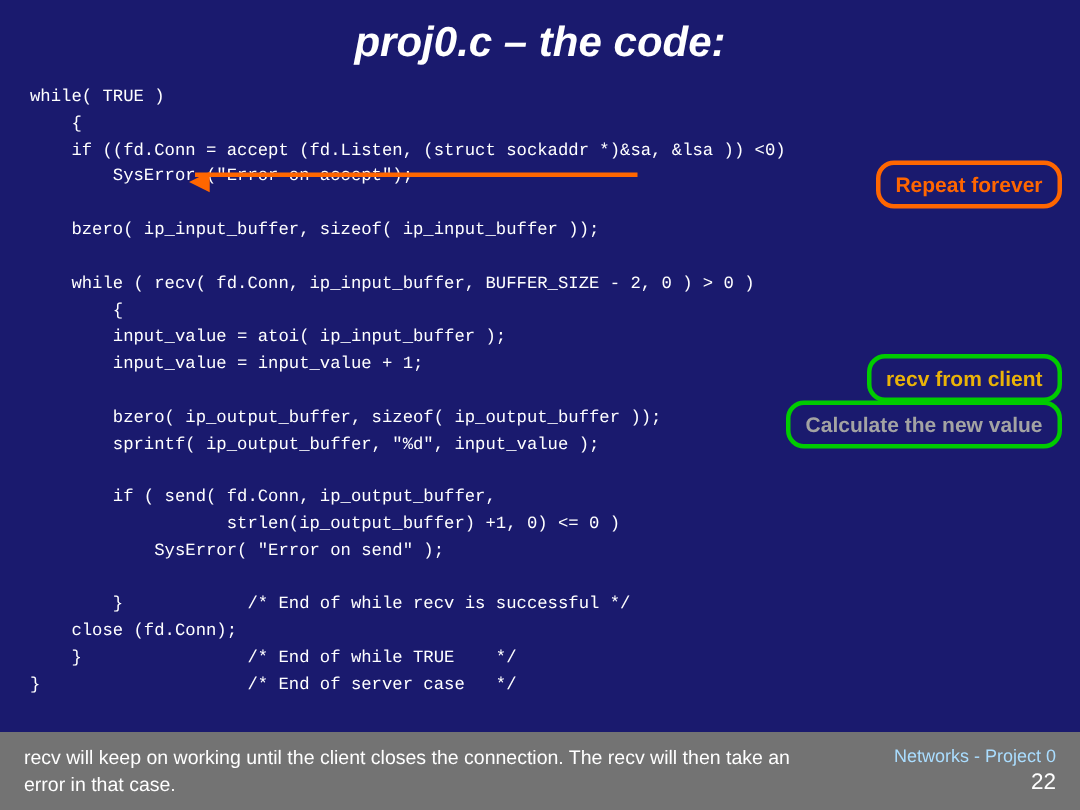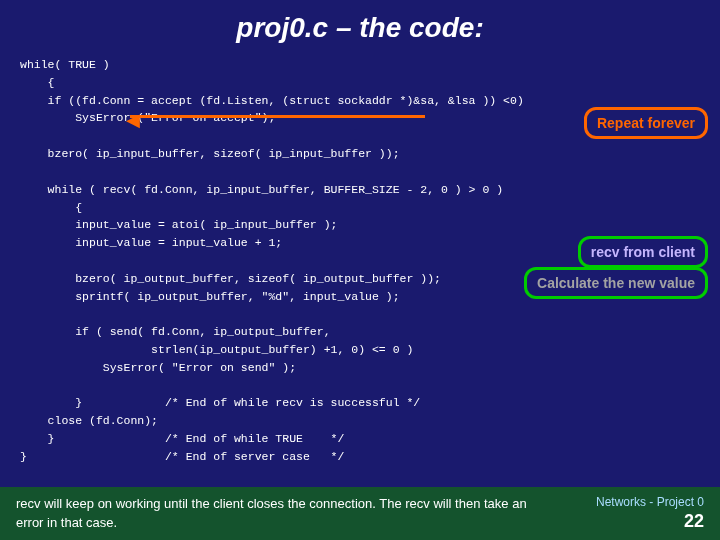--- a/index.html
+++ b/index.html
@@ -69,21 +69,21 @@
       right: 12px;
       border-color: #ff6600;
       color: #ff6600;
       background: #1a1a6e;
     }
 
     .callout-recv {
       top: 184px;
       right: 12px;
       border-color: #00cc00;
-      color: #c4b5fd;
+      color: #eab308;
       background: #1a1a6e;
     }
 
     .callout-calc {
       top: 215px;
       right: 12px;
       border-color: #00cc00;
       color: #a3a3a3;
       background: #1a1a6e;
     }
@@ -108,21 +108,21 @@
     .arrow-head-repeat {
       position: absolute;
       top: 57px;
       left: 126px;
       color: #ff6600;
       font-size: 18px;
     }
 
     
     .footer {
-      background: #14532d;
+      background: #737373;
       color: #ffffff;
       padding: 8px 16px;
       display: flex;
       align-items: center;
       justify-content: space-between;
       min-height: 52px;
     }
 
     .footer-text {
       font-size: 13px;
@@ -136,22 +136,22 @@
       align-items: flex-end;
       gap: 2px;
     }
 
     .footer-course {
       font-size: 12px;
       color: #aaddff;
     }
 
     .footer-page {
-      font-size: 18px;
-      font-weight: bold;
+      font-size: 15px;
+      font-weight: normal;
       color: #ffffff;
     }
   </style>
 </head>
 <body>
 
 <div class="slide">
   <div class="title">
     <span><span>proj0</span><span>.c – the code:</span></span>
   </div>

